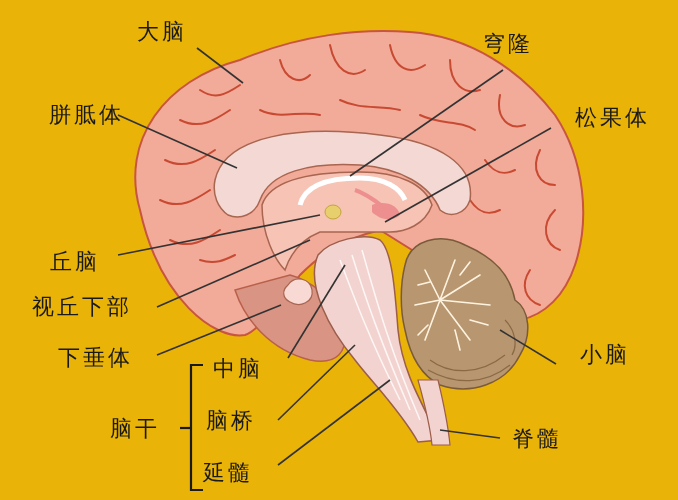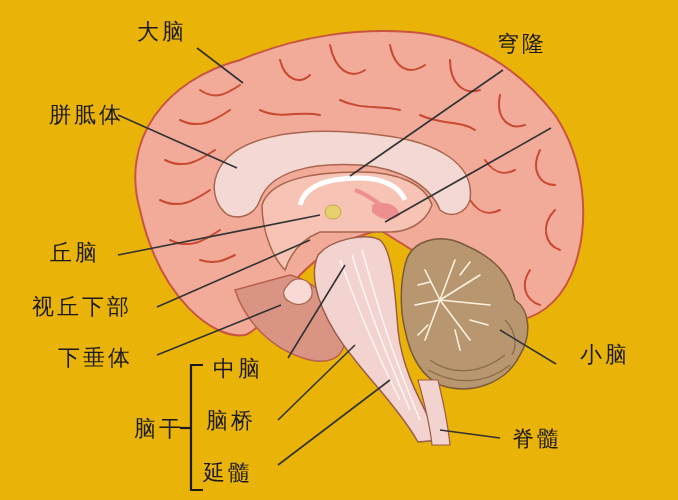--- a/index.html
+++ b/index.html
@@ -107,23 +107,24 @@
     </g>
 
     <g stroke="#1a1a1a" stroke-width="2.2" fill="none">
       <path d="M203,365 L191,365 L191,490 L203,490"></path>
       <line x1="180" y1="428" x2="191" y2="428"></line>
     </g>
   </svg>
 
   <span class="lbl" style="left:137px;top:21px;">大脑</span>
   <span class="lbl" style="left:25px;top:104px;margin-left:24px;">胼胝体</span>
-  <span class="lbl" style="left:497px;top:33px;">穹隆</span>
-  <span class="lbl" style="left:50px;top:242px;">丘脑</span>
+  <span class="lbl" style="left:483px;top:33px;">穹隆</span>
+  <span class="lbl" style="left:575px;top:107px;">松果体</span>
+  <span class="lbl" style="left:50px;top:251px;">丘脑</span>
   <span class="lbl" style="left:32px;top:296px;">视丘下部</span>
   <span class="lbl" style="left:58px;top:347px;">下垂体</span>
   <span class="lbl" style="left:580px;top:344px;">小脑</span>
   <span class="lbl" style="left:512px;top:428px;">脊髓</span>
-  <span class="lbl" style="left:110px;top:418px;margin-left:24px;">脑干</span>
+  <span class="lbl" style="left:110px;top:418px;">脑干</span>
   <span class="lbl" style="left:213px;top:358px;text-align:center;">中脑</span>
   <span class="lbl" style="left:206px;top:410px;">脑桥</span>
   <span class="lbl" style="left:203px;top:462px;">延髓</span>
 </div>
 
 </body></html>

